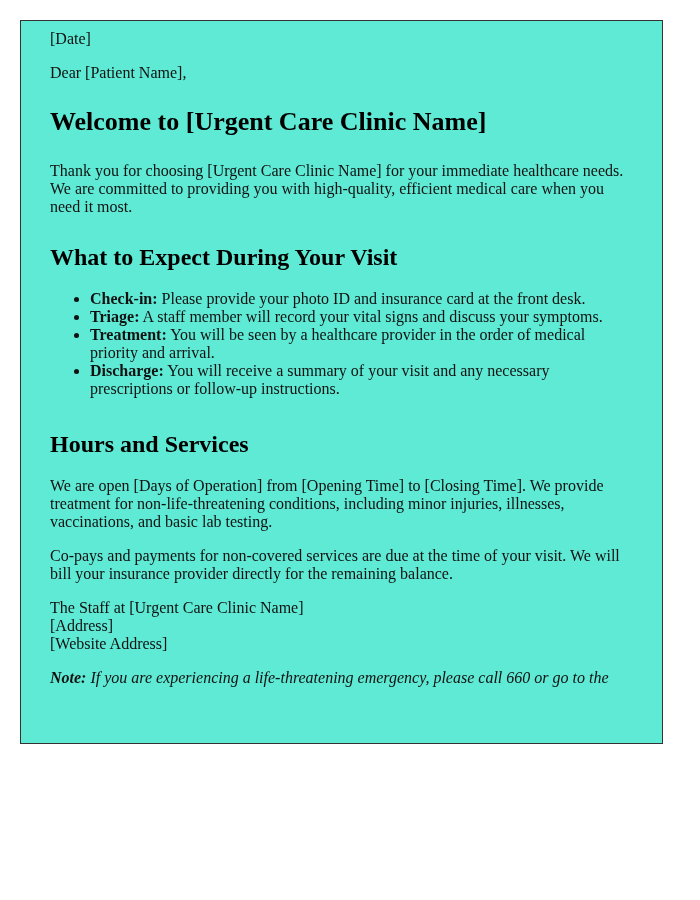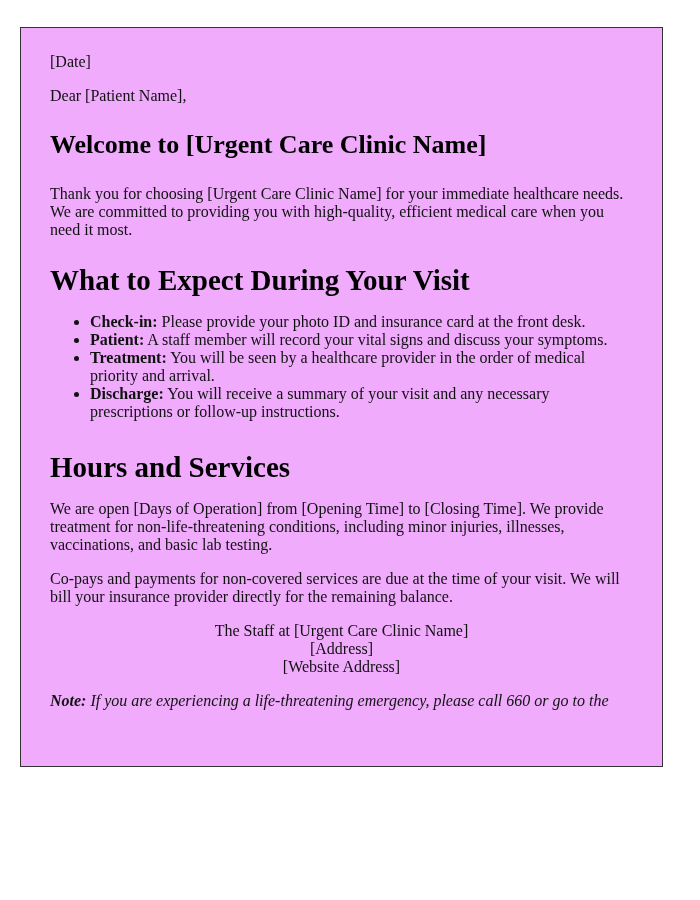--- a/index.html
+++ b/index.html
@@ -19,74 +19,74 @@
       position: absolute;
       left: 0;
       top: 0;
       width: 700px;
       height: 802px;
       overflow: hidden;
     }
     .letter {
       position: absolute;
       left: 20px;
-      top: 27px;
+      top: 20px;
       width: 583px;
-      padding: 24px 29px 40px 29px;
+      padding: 8px 29px 40px 29px;
       border: 1px solid #333333;
-      background: #f0abfc;
+      background: #5eead4;
       font-size: 16px;
       line-height: 18px;
     }
     .letter p {
       margin: 0 0 16px 0;
     }
     .date { margin-top: 1px !important; }
     h1 {
       font-size: 26px;
       line-height: 37px;
       font-weight: bold;
       margin: 21px 0 22px 0;
       color: #000;
     }
     h2 {
-      font-size: 29px;
+      font-size: 24px;
       line-height: 28px;
       font-weight: bold;
       margin: 27px 0 19px 0;
       color: #000;
     }
     ul {
       margin: 0 0 32px 0;
       padding-left: 40px;
     }
     ul li {
       margin: 0;
     }
     ul li b { font-weight: bold; }
-    .sig-block { margin-bottom: 16px; text-align: center; }
+    .sig-block { margin-bottom: 16px; }
     .note { font-style: italic; }
     .note b { font-weight: bold; }
   </style>
 </head>
 <body>
 
 <div class="viewport">
   <div class="letter">
     <p class="date">[Date]</p>
     <p>Dear [Patient Name],</p>
 
     <h1>Welcome to [Urgent Care Clinic Name]</h1>
 
     <p>Thank you for choosing [Urgent Care Clinic Name] for your immediate healthcare needs. We are committed to providing you with high-quality, efficient medical care when you need it most.</p>
 
     <h2>What to Expect During Your Visit</h2>
     <ul>
       <li><b>Check-in:</b><span> Please provide your photo ID and insurance card at the front desk.</span></li>
-      <li><b>Patient:</b><span> A staff member will record your vital signs and discuss your symptoms.</span></li>
+      <li><b>Triage:</b><span> A staff member will record your vital signs and discuss your symptoms.</span></li>
       <li><b>Treatment:</b><span> You will be seen by a healthcare provider in the order of medical priority and arrival.</span></li>
       <li><b>Discharge:</b><span> You will receive a summary of your visit and any necessary prescriptions or follow-up instructions.</span></li>
     </ul>
 
     <h2>Hours and Services</h2>
     <p>We are open [Days of Operation] from [Opening Time] to [Closing Time]. We provide treatment for non-life-threatening conditions, including minor injuries, illnesses, vaccinations, and basic lab testing.</p>
 
     <p>Co-pays and payments for non-covered services are due at the time of your visit. We will bill your insurance provider directly for the remaining balance.</p>
 
 

